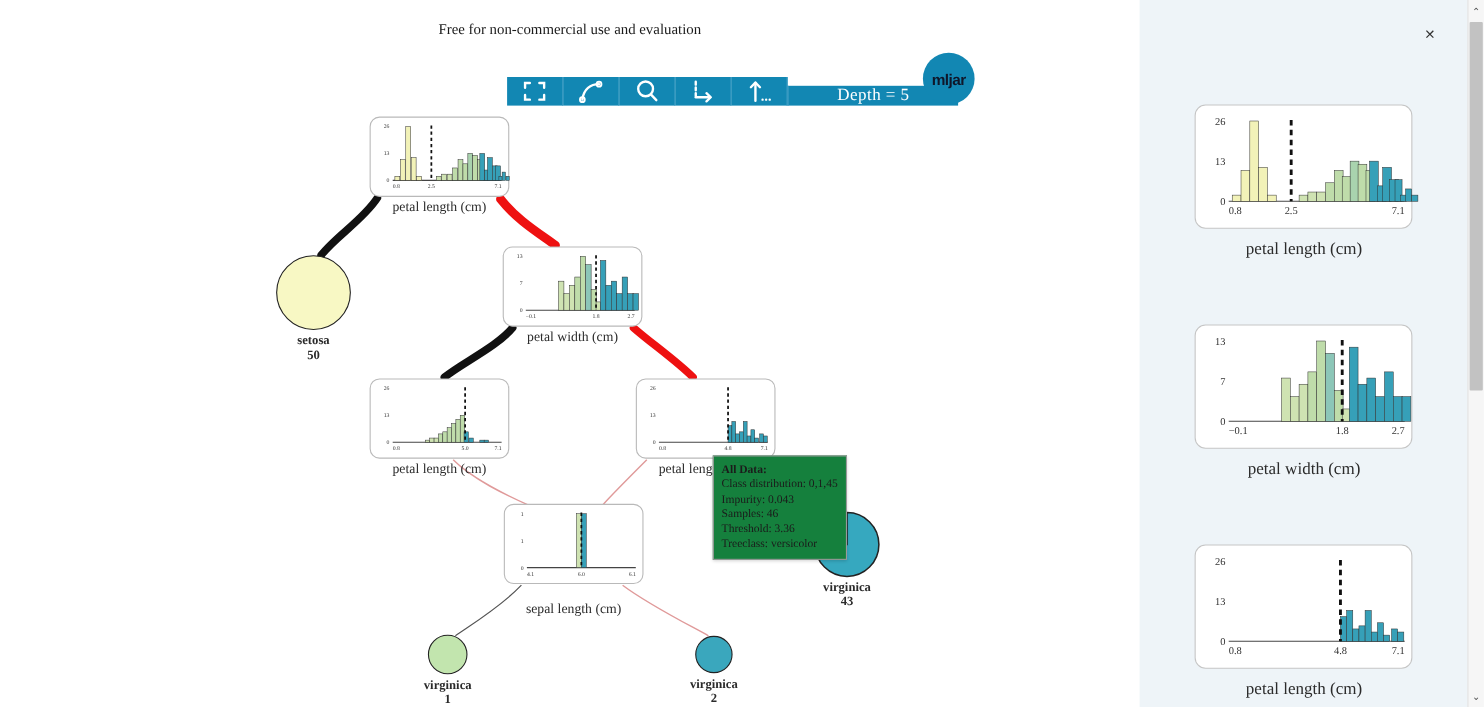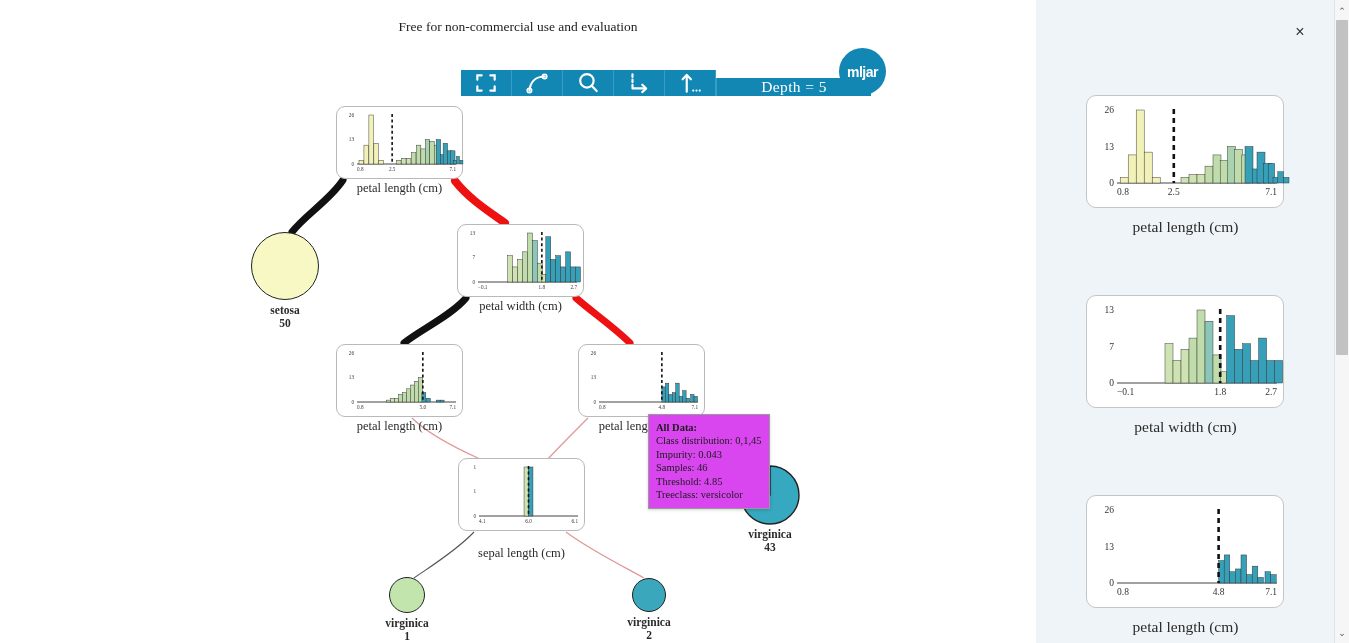--- a/index.html
+++ b/index.html
@@ -29,41 +29,41 @@
   }
   .tb-btn:last-of-type{border-right:none;}
   .tb-depth{
     background:#1287b3;color:#ffffff;display:flex;align-items:center;justify-content:center;
     padding:0 22px;font-size:15.5px;font-family:"Liberation Serif",serif;letter-spacing:.4px;
     border-left:1px solid #3b9cc3;min-width:110px;
   }
   .tb-ico{width:26px;height:26px;display:block;}
   #brand{
     position:absolute;left:839px;top:48px;width:47px;height:47px;border-radius:50%;
-    background:#1287b3;color:#ffffff;display:flex;align-items:center;justify-content:center;
+    background:#1287b3;color:#0f172a;display:flex;align-items:center;justify-content:center;
     font-family:"Liberation Sans",sans-serif;font-weight:bold;font-size:14px;letter-spacing:-.5px;
   }
   
   .node-card{
     position:absolute;background:#ffffff;border:1px solid #b9b9b9;border-radius:9px;
     box-sizing:border-box;
   }
   .node-label{
     position:absolute;text-align:center;font-size:12.5px;color:#2b2b2b;
     font-family:"Liberation Serif",serif;white-space:nowrap;
   }
   .leaf-label{
     position:absolute;text-align:center;font-size:11.5px;color:#2b2b2b;
     font-family:"Liberation Serif",serif;line-height:13px;white-space:nowrap;font-weight:bold;
   }
   .leaf-circle{position:absolute;border-radius:50%;border:1.4px solid #222;box-sizing:border-box;}
   
   #tooltip{
     position:absolute;left:648px;top:414px;width:122px;
-    background:#d946ef;border:1px solid #9a9a9a;
+    background:#15803d;border:1px solid #9a9a9a;
     padding:6px 7px 7px 7px;box-sizing:border-box;
     font-family:"Liberation Serif",serif;font-size:10.5px;color:#1b1b1b;line-height:13.4px;
     box-shadow:0 1px 3px rgba(0,0,0,.18);
   }
   #tooltip b{font-weight:bold;}
   
   #side-panel{
     position:absolute;right:14px;top:0;width:299px;height:643px;
     background:#eef4f8;overflow:hidden;
   }
@@ -317,21 +317,21 @@
         <div>2</div>
       </div>
     </div>
 
   <div id="tooltip">
     <div><b>All Data:</b></div>
     <div id="tooltip-rows">
         <div>Class distribution: 0,1,45</div>
         <div>Impurity: 0.043</div>
         <div>Samples: 46</div>
-        <div>Threshold: 4.85</div>
+        <div>Threshold: 3.36</div>
         <div>Treeclass: versicolor</div>
       </div>
   </div>
 </div>
 
 <div id="side-panel">
   <div id="close-btn">×</div>
   <div id="panel-charts">
       <div class="panel-card" style="top: 95px;">
         <svg width="196" height="111" class="hist-svg">

